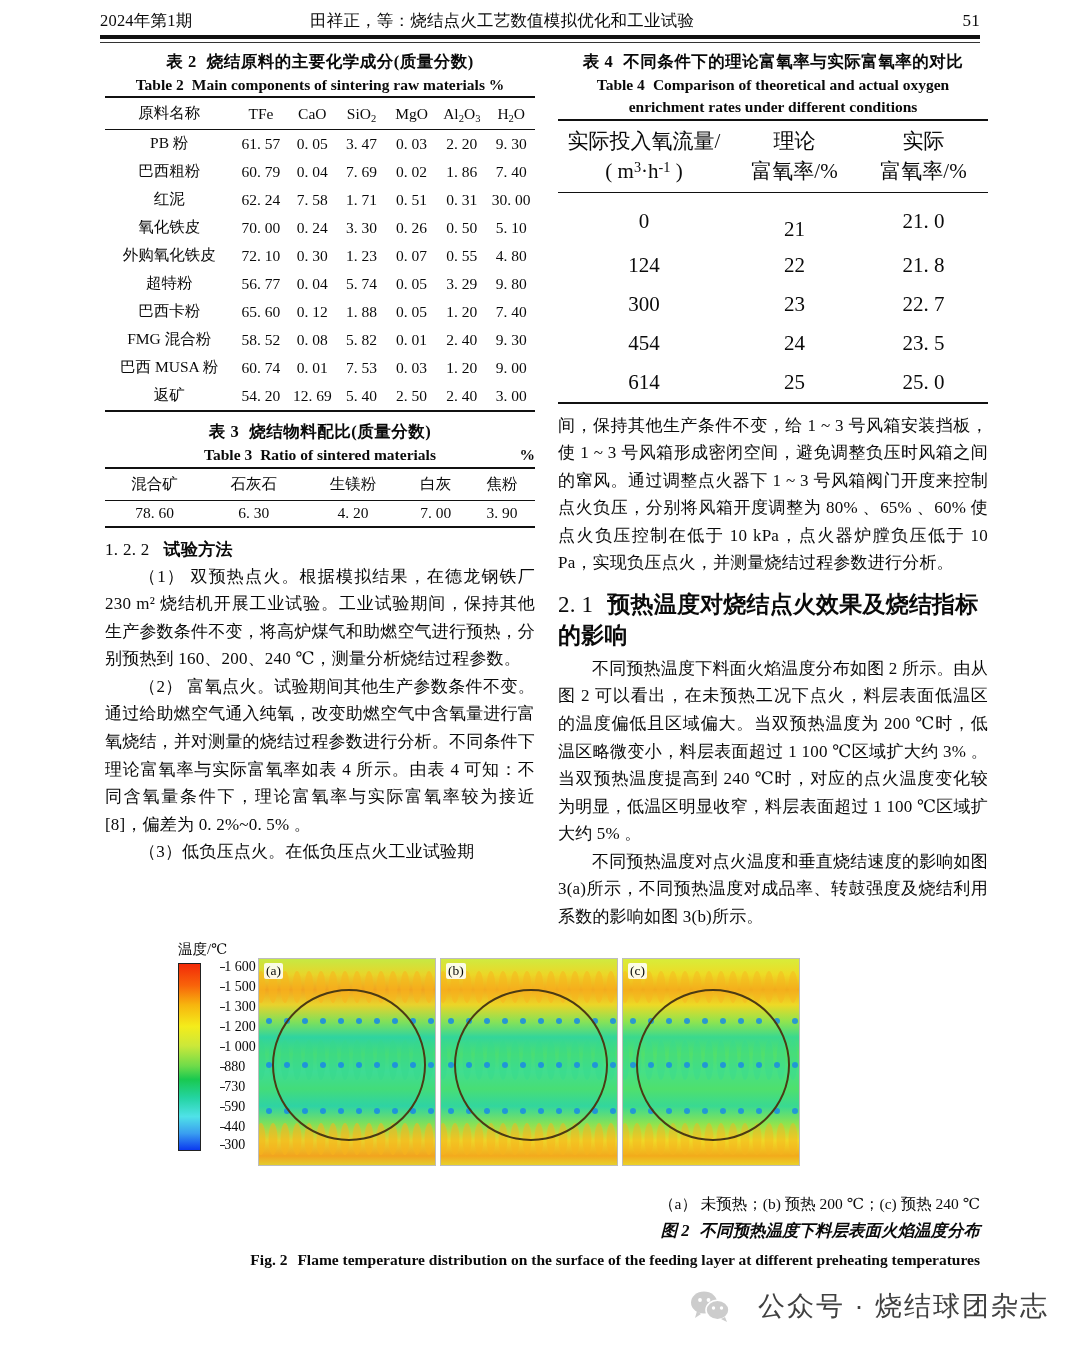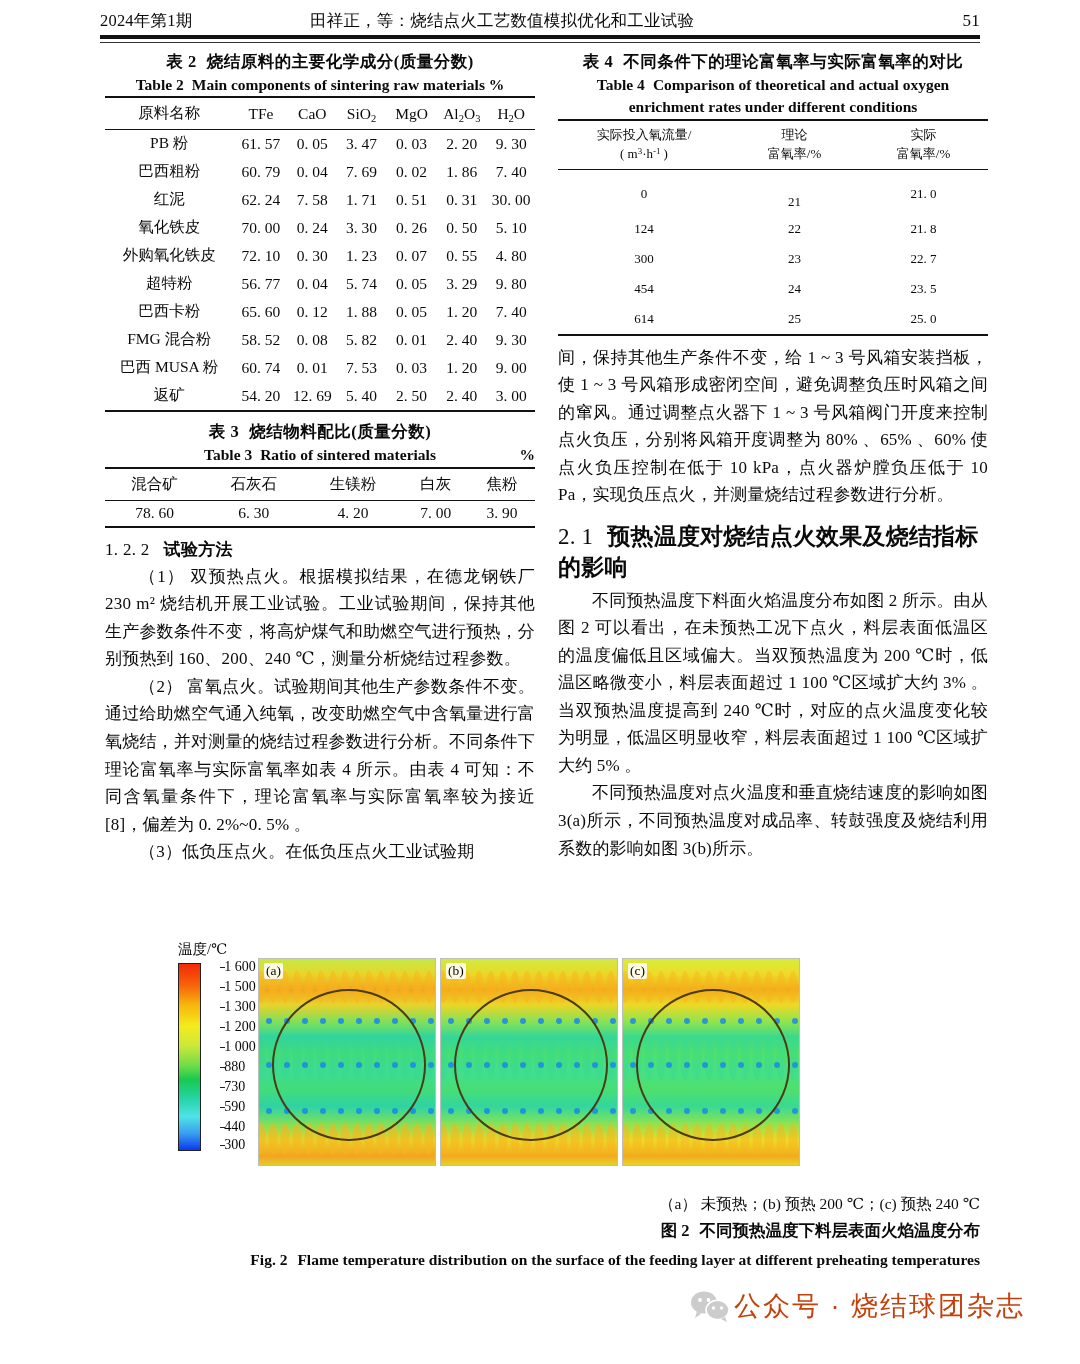--- a/index.html
+++ b/index.html
@@ -236,37 +236,38 @@
   .fig-cap {
     text-align: right;
     margin-top: 22px;
     line-height: 1.5;
   }
   .fig-cap .subcap { font-size: 15.5px; }
   .fig-cap .cn {
     font-size: 16.5px;
     font-weight: bold;
     margin-top: 4px;
+    font-style: italic;
   }
   .fig-cap .cn .num { margin-right: 10px; }
   .fig-cap .en {
     font-size: 15.5px;
     font-weight: bold;
     margin-top: 4px;
   }
   .fig-cap .en .lab { margin-right: 10px; }
 
   
   .watermark {
     position: absolute;
     left: 690px; top: 1288px;
     display: flex;
     align-items: center;
-    gap: 4px;
-    color: #c2410c;
+    gap: 28px;
+    color: #404040;
     font-family: "Liberation Sans", sans-serif;
     font-size: 27px;
     letter-spacing: 2px;
     user-select: none;
   }
   .wechat-icon { width: 40px; height: 32px; }
 </style>
 </head>
 <body>
 
@@ -448,21 +449,21 @@
           <span class="num">表 4</span><span>不同条件下的理论富氧率与实际富氧率的对比</span>
         </div>
         <div class="en">
           <span class="lab">Table 4</span><span>Comparison of theoretical and actual oxygen</span>
         </div>
         <div class="en">
           <span>enrichment rates under different conditions</span>
         </div>
       </div>
 
-      <table class="data" style="font-size:13px">
+      <table class="data" style="font-size:21px">
         <thead>
           <tr class="t-top">
             <th style="width:40%;line-height:1.45">
               <div>实际投入氧流量/</div>
               <div>( m<sup>3</sup>·h<sup>-1</sup> )</div>
             </th>
             <th style="width:30%;line-height:1.45">
               <div>理论</div>
               <div>富氧率/%</div>
             </th>

